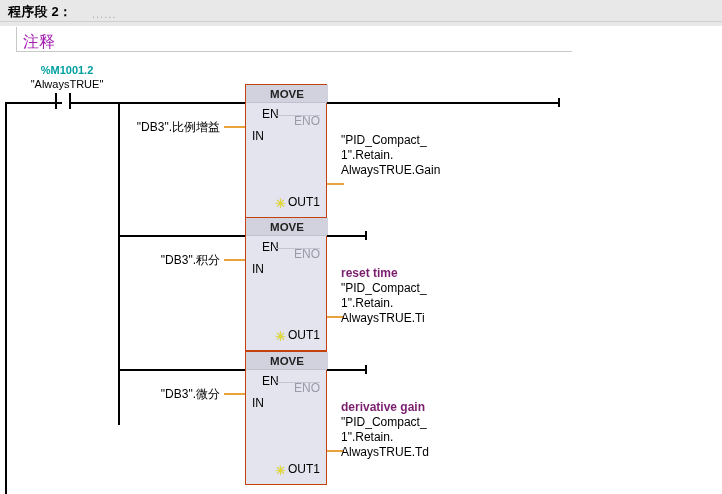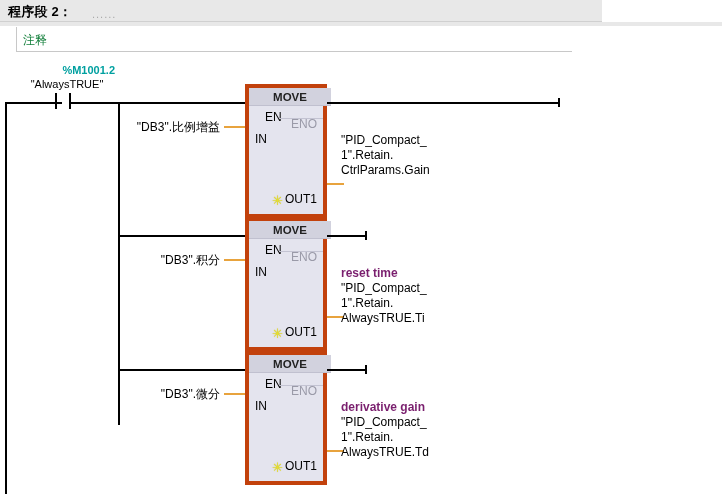--- a/index.html
+++ b/index.html
@@ -7,21 +7,21 @@
     margin: 0; padding: 0;
     width: 722px; height: 494px;
     background: #ffffff;
     font-family: "Liberation Sans", "DejaVu Sans", sans-serif;
     overflow: hidden;
   }
   #app { position: relative; width: 722px; height: 494px; background:#fff; }
 
   
   .net-header {
-    position: absolute; left:0; top:0; width:602px; height:22px;
+    position: absolute; left:0; top:0; width:722px; height:22px;
     background: #e8e8e8;
     border-bottom: 1px solid #d0d0d0;
   }
   .net-title {
     position:absolute; left:8px; top:3px;
     font-size: 13px; font-weight: bold; color:#000;
     letter-spacing: 0.2px;
     white-space: nowrap;
   }
   .net-title-dots {
@@ -36,21 +36,21 @@
 
   
   .comment-row {
     position:absolute; left:16px; top:27px; width:556px; height:25px;
     background:#fff;
     border-left:1px solid #c8c8c8;
     border-bottom:1px solid #c8c8c8;
   }
   .comment-text {
     position:absolute; left:6px; top:5px;
-    font-size:12px; color:#15803d;
+    font-size:16px; color:#a21caf;
     white-space:nowrap;
   }
 
   
   .canvas { position:absolute; left:0; top:55px; width:722px; height:439px; }
 
   
   .wire { position:absolute; background:#000; }
   .wire.h { height:2px; }
   .wire.v { width:2px; }
@@ -70,21 +70,21 @@
   .contact-label-bot {
     position:absolute; text-align:center;
     font-size:11px; color:#000;
     white-space:nowrap;
   }
 
   
   .box {
     position:absolute; width:82px; height:134px;
     background:#e4e4ee;
-    border:4px solid #c2410c;
+    border:1px solid #c2410c;
     padding-left:36px;
   }
   .box-header {
     position:absolute; left:0; top:0; width:82px; height:18px;
     background:#d2d2de;
     border-bottom:1px solid #c0c0cf;
     text-align:center;
     font-size:11.5px; font-weight:bold; color:#222;
     line-height:18px;
   }
@@ -146,21 +146,21 @@
   <div class="canvas">
 
     <div class="wire v" style="left:5px; top:47px; height:392px;"></div>
 
     <div class="wire h" style="left:5px; top:47px; width:57px;"></div>
 
     <div class="contact" style="left:55px; top:38px; width:24px; height:20px;">
       <div class="bar" style="left:0px; top:0px;"></div>
       <div class="bar" style="left:14px; top:0px;"></div>
     </div>
-    <div class="contact-label-top" style="left:19px; top:9px; width:96px;text-align:right;">%M1001.2</div>
+    <div class="contact-label-top" style="left:19px; top:9px; width:96px;">%M1001.2</div>
     <div class="contact-label-bot" style="left:19px; top:23px; width:96px;">"AlwaysTRUE"</div>
 
     <div class="wire h" style="left:69px; top:47px; width:51px;"></div>
 
     <div class="wire v" style="left:118px; top:47px; height:323px;"></div>
 
     <div class="wire h" style="left:118px; top:47px; width:128px;"></div>
 
     <div class="wire h" style="left:118px; top:180px; width:128px;"></div>
 
@@ -179,21 +179,21 @@
     <div class="wire h" style="left:327px; top:47px; width:233px;"></div>
     <div class="wire-stub" style="left:558px; top:43px;"></div>
 
     <div class="in-operand" style="left:60px; top:64px; width:160px;">"DB3".比例增益</div>
     <div class="gwire" style="left:224px; top:71px; width:21px;"></div>
 
     <div class="gwire" style="left:327px; top:128px; width:17px;"></div>
     <div class="out-operand" style="left:341px; top:78px;">
       <span class="ln">"PID_Compact_</span>
       <span class="ln">1".Retain.</span>
-      <span class="ln">CtrlParams.Gain</span>
+      <span class="ln">AlwaysTRUE.Gain</span>
     </div>
 
     <div class="box" style="left:245px; top:162px;">
       <div class="box-header">MOVE</div>
       <div class="box-en">EN</div>
       <div class="eno-divider"></div>
       <div class="box-eno">ENO</div>
       <div class="box-in">IN</div>
       <div class="out-star">✳</div>
       <div class="box-out">OUT1</div>

